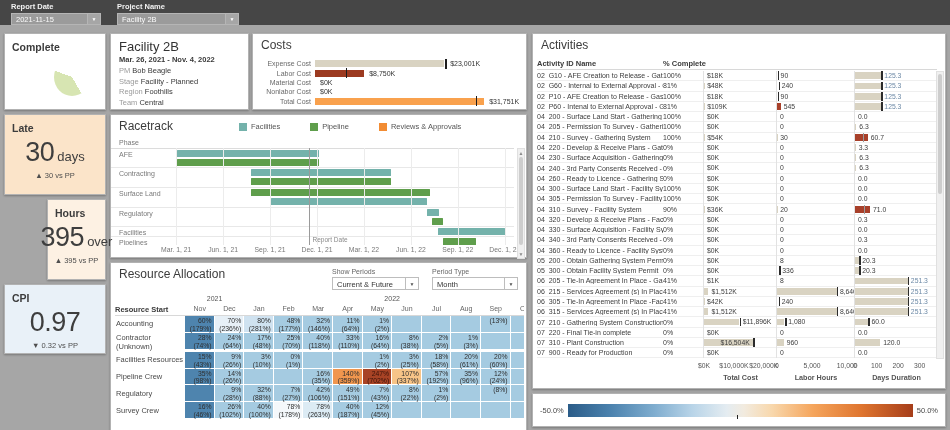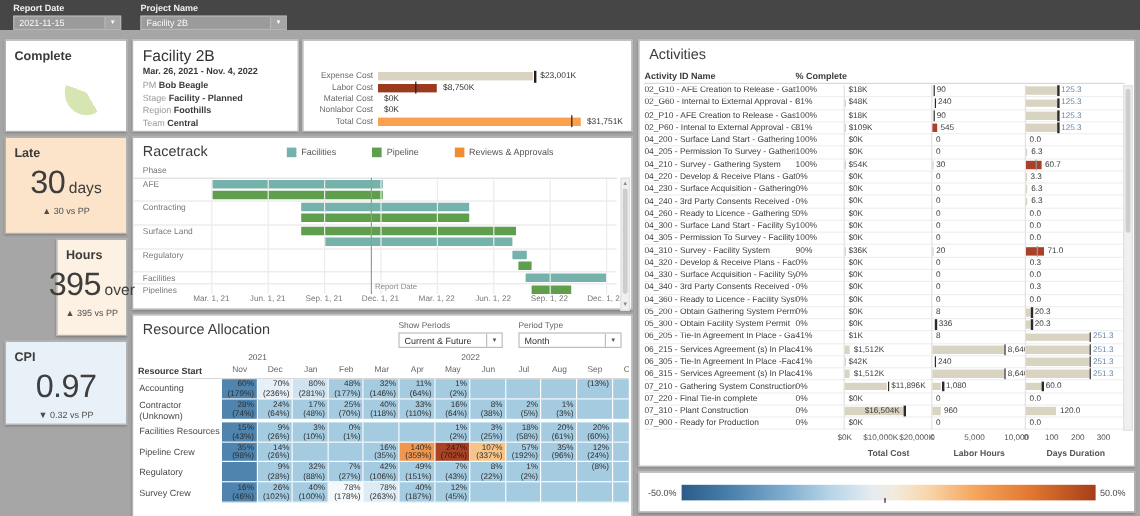--- a/index.html
+++ b/index.html
@@ -31,21 +31,21 @@
   .kpi-suffix.small { font-size:11px; }
   .kpi-delta { font-size:7.5px; color:#4e4e4e; text-align:center; margin-top:3px; }
   .kpi-leaf { position:absolute; right:15px; top:24px; width:36px; height:38px; border-radius:50%;
               background:conic-gradient(from 150deg, #d7e5b2 0 140deg, transparent 140deg); z-index:0; }
 
   
   #facility { left:110px; top:33px; width:139px; height:77px; }
   #fac-title { font-size:13px; color:#333; padding:5px 0 1px 8px; }
   #fac-dates { font-size:7.5px; font-weight:bold; color:#3a3a3a; padding:0 0 2px 8px; }
   .fac-line { font-size:7.5px; padding:0 0 1.5px 8px; }
-  .fac-lab { color:#9a9a9a; } .fac-val { color:#3a3a3a; font-weight:bold; }
+  .fac-lab { color:#9a9a9a; } .fac-val { color:#3a3a3a; font-weight:normal; }
 
   
   #costs { left:252px; top:33px; width:275px; height:77px; }
   #cost-rows { position:absolute; left:0; right:6px; top:25px; }
   .cost-row { display:flex; align-items:center; height:9.4px; }
   .cost-lab { width:62px; text-align:right; font-size:7px; color:#6a6a6a; padding-right:4px; white-space:nowrap; }
   .cost-plot { flex:1; position:relative; height:8px; }
   .cost-bar { position:absolute; left:0; top:0.5px; height:7px; }
   .cost-tick { position:absolute; top:-1px; width:1.5px; height:10px; background:#1e1e1e; }
   .cost-val { position:absolute; top:0.5px; font-size:7px; color:#333; white-space:nowrap; }
@@ -178,20 +178,21 @@
   <div id="fac-dates">Mar. 26, 2021 - Nov. 4, 2022</div>
   <div id="fac-fields">
       <div class="fac-line"><span class="fac-lab">PM </span><span class="fac-val">Bob Beagle</span></div>
       <div class="fac-line"><span class="fac-lab">Stage </span><span class="fac-val">Facility - Planned</span></div>
       <div class="fac-line"><span class="fac-lab">Region </span><span class="fac-val">Foothills</span></div>
       <div class="fac-line"><span class="fac-lab">Team </span><span class="fac-val">Central</span></div>
     </div>
 </div>
 
 <div class="panel" id="costs">
+  <div class="ptitle">Costs</div>
   <div id="cost-rows">
       <div class="cost-row">
         <span class="cost-lab">Expense Cost</span>
         <div class="cost-plot">
           <div class="cost-bar" style="width: 63%; background: rgb(217, 211, 194);"></div>
           <div class="cost-tick" style="left: 63.5%;"></div>
           <span class="cost-val" style="left: calc(63.5% + 5px);">$23,001K</span>
         </div>
       </div>
       <div class="cost-row">

